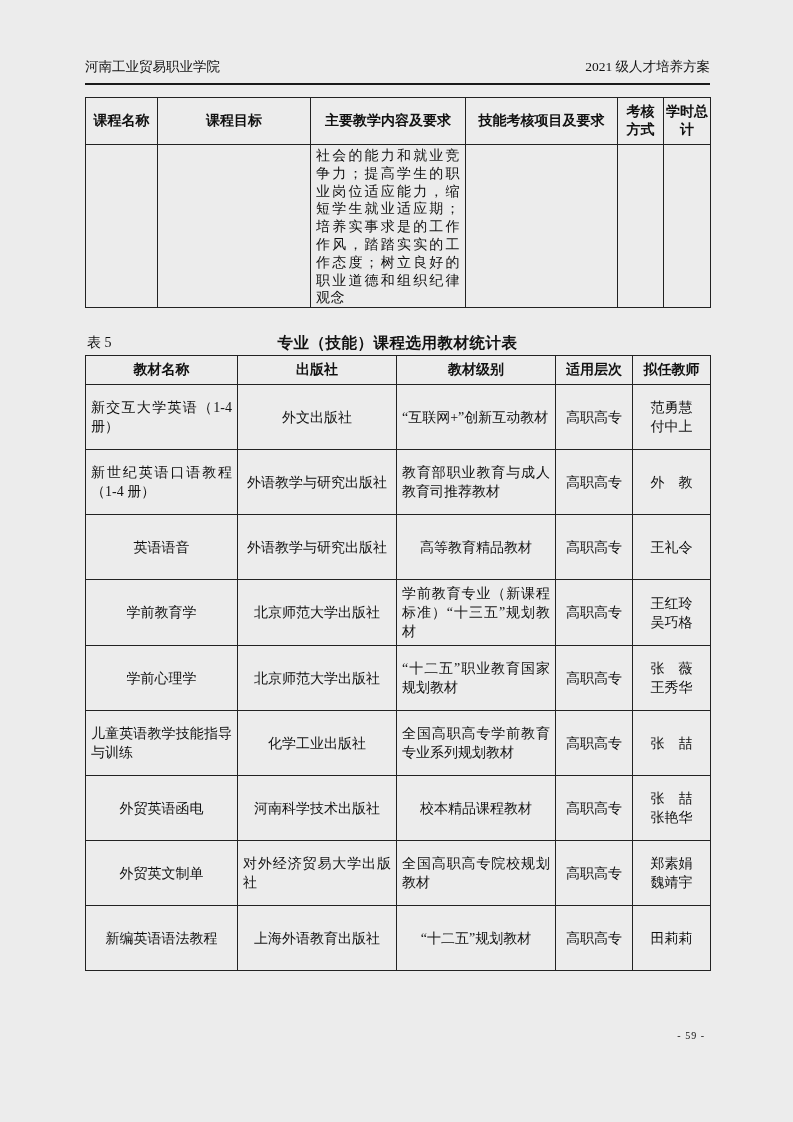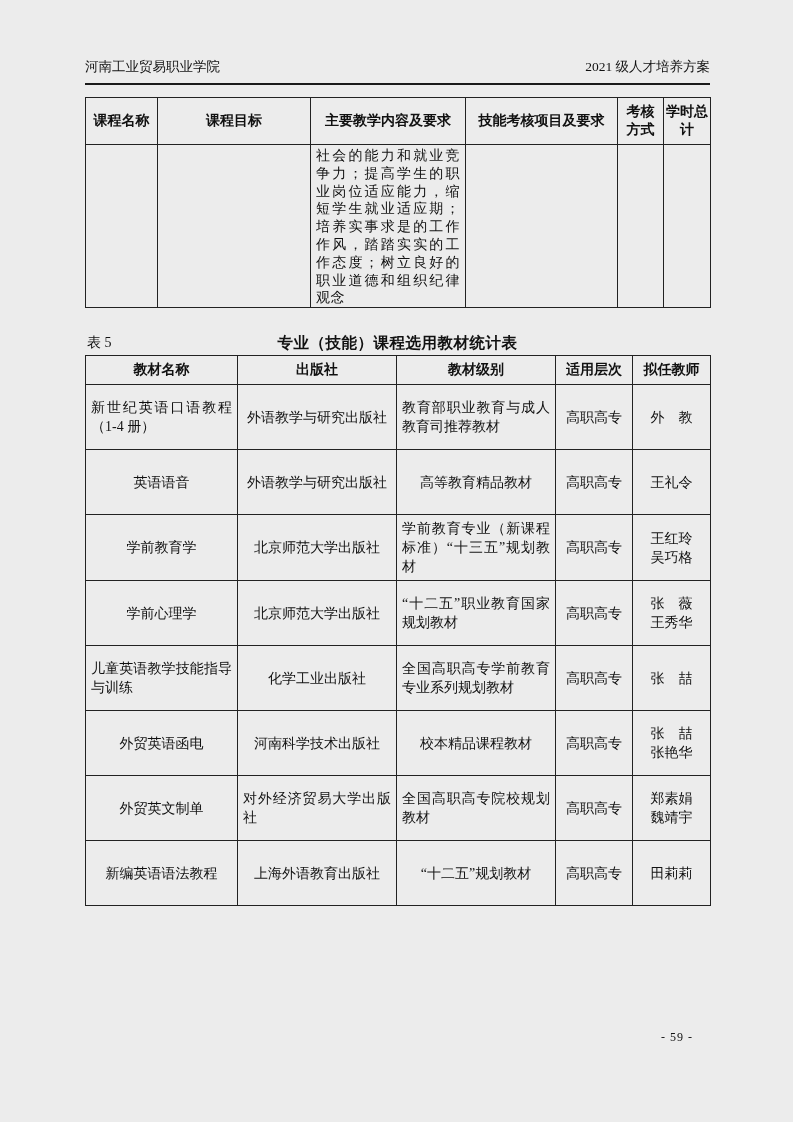--- a/index.html
+++ b/index.html
@@ -40,21 +40,21 @@
 
   
   .t2 td {
     font-size:14px; line-height:19px;
     padding:4px 5px; height:56px;
     vertical-align:middle; text-align:center;
   }
   .t2 td.wrap { text-align:justify; text-align-last:left; }
   .t2 td.pre { white-space:pre-line; }
 
-  .page-footer { position:absolute; top:1030px; right:100px; font-size:12px; letter-spacing:1px; }
+  .page-footer { position:absolute; top:1030px; right:88px; font-size:10px; letter-spacing:1px; }
 </style>
 </head>
 <body>
 
 <div class="page">
   <div class="content">
 
     <div class="doc-header">
       <span>河南工业贸易职业学院</span>
       <span>2021 级人才培养方案</span>
@@ -107,20 +107,28 @@
       <thead>
         <tr>
           <th>教材名称</th>
           <th>出版社</th>
           <th>教材级别</th>
           <th>适用层次</th>
           <th>拟任教师</th>
         </tr>
       </thead>
       <tbody>
+          <tr>
+            <td class="wrap">新交互大学英语（1-4 册）</td>
+            <td>外文出版社</td>
+            <td class="wrap">“互联网+”创新互动教材</td>
+            <td>高职高专</td>
+            <td class="pre">范勇慧
+付中上</td>
+          </tr>
           <tr>
             <td class="wrap">新世纪英语口语教程（1-4 册）</td>
             <td>外语教学与研究出版社</td>
             <td class="wrap">教育部职业教育与成人教育司推荐教材</td>
             <td>高职高专</td>
             <td class="pre">外　教</td>
           </tr>
           <tr>
             <td>英语语音</td>
             <td>外语教学与研究出版社</td>

